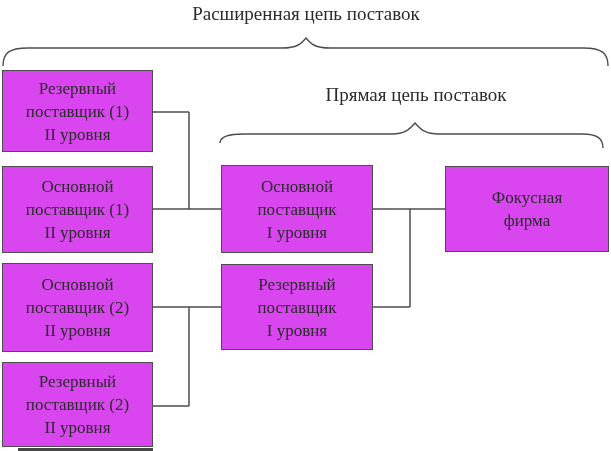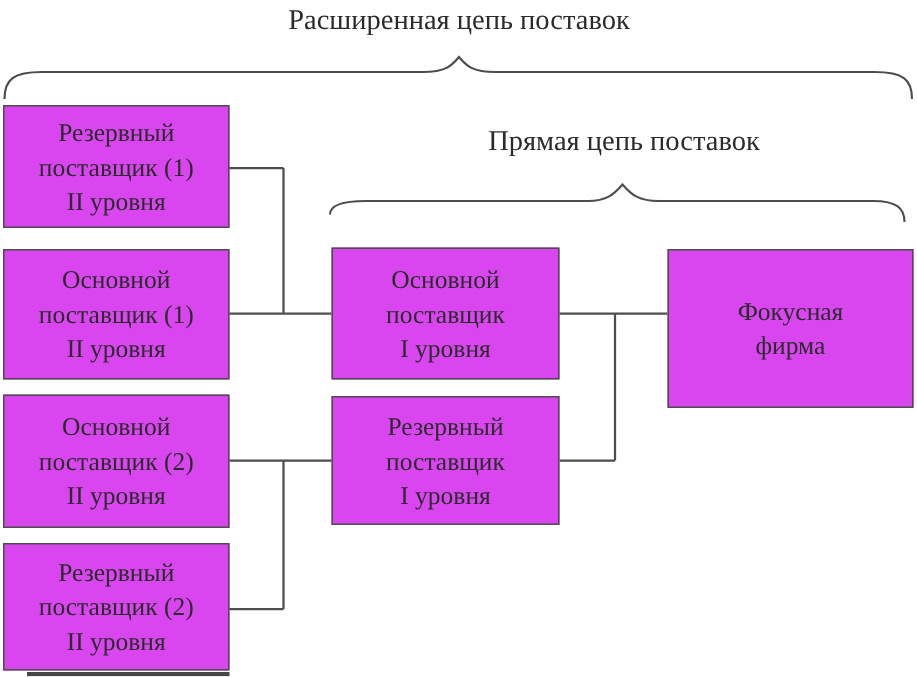--- a/index.html
+++ b/index.html
@@ -53,21 +53,21 @@
     font-size: 17px;
     line-height: 23px;
     white-space: pre-line;
   }
   .b1 { left: 2px;   top: 70px;  width: 151px; height: 82px; }
   .b2 { left: 2px;   top: 166px; width: 151px; height: 87px; }
   .b3 { left: 2px;   top: 263px; width: 151px; height: 89px; }
   .b4 { left: 2px;   top: 362px; width: 151px; height: 85px; }
   .m1 { left: 221px; top: 165px; width: 152px; height: 88px; }
   .m2 { left: 221px; top: 264px; width: 152px; height: 86px; }
-  .f  { left: 445px; top: 166px; width: 164px; height: 106px; }
+  .f  { left: 445px; top: 166px; width: 164px; height: 86px; }
   .artifact {
     position: absolute;
     left: 18px;
     top: 448px;
     width: 135px;
     height: 3px;
     background: #474747;
   }
 </style>
 </head>

